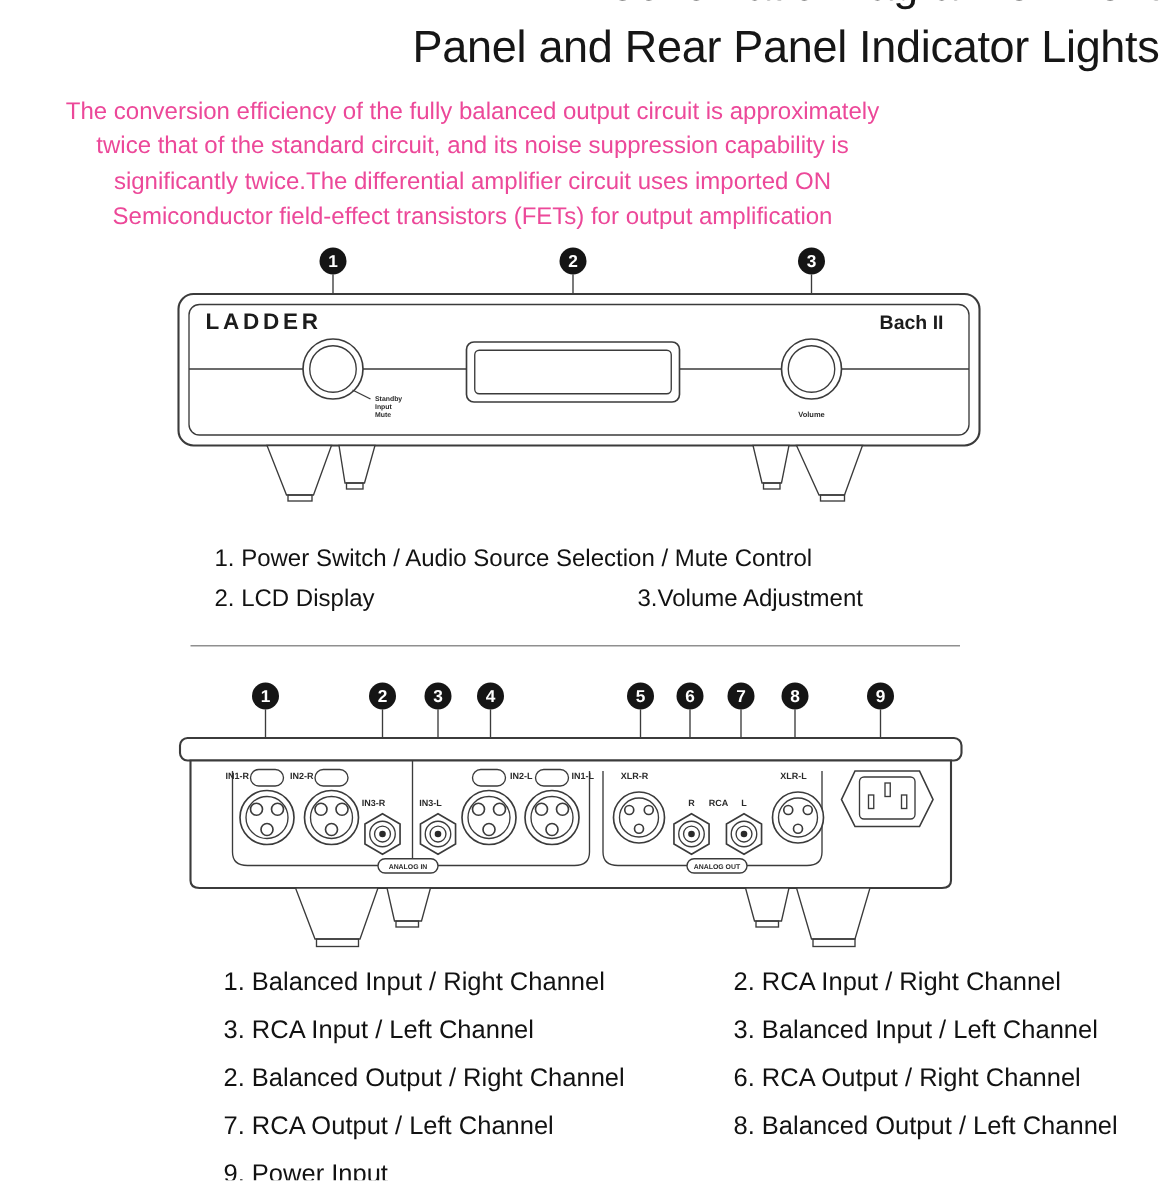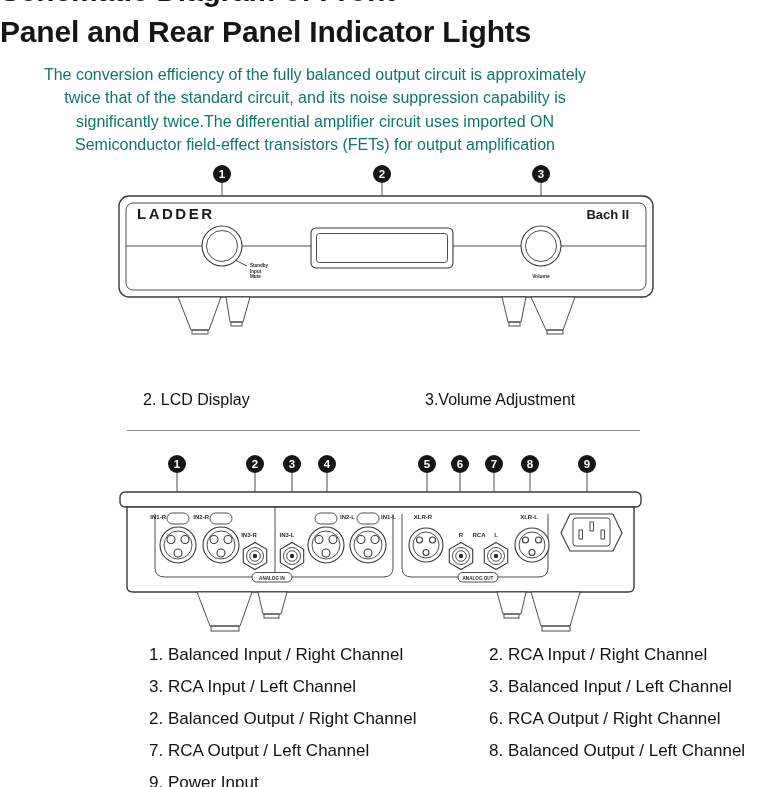--- a/index.html
+++ b/index.html
@@ -1,23 +1,23 @@
 <!DOCTYPE html>
 <html><head>
 <meta charset="utf-8">
 <style>
   html,body{margin:0;padding:0;background:#fff;}
   .page{position:relative;width:773px;height:787px;background:#ffffff;overflow:hidden;
         font-family:"Liberation Sans",sans-serif;color:#141414;}
-  .title{position:absolute;left:0;width:773px;text-align:left;font-size:30px;line-height:37px;
-         font-weight:700;color:#161616;letter-spacing:-0.2px;white-space:nowrap;}
+  .title{position:absolute;left:0;width:773px;text-align:right;font-size:30px;line-height:37px;
+         font-weight:400;color:#161616;letter-spacing:-0.2px;white-space:nowrap;}
   .title-l1{top:-28px;}
   .title-l2{top:13px;}
   .desc{position:absolute;top:63px;left:0;width:630px;text-align:center;
-        font-size:16px;line-height:23.3px;color:#0f766e;}
+        font-size:16px;line-height:23.3px;color:#ec4899;}
   .cap{position:absolute;font-size:16px;color:#121212;white-space:nowrap;}
   .leg{position:absolute;font-size:17px;color:#121212;white-space:nowrap;margin-left:44px;}
   .divider{position:absolute;top:430px;left:127px;width:513px;height:1px;background:#8f8f8f;}
   svg.diagram{position:absolute;left:0;top:0;}
   .ln{fill:none;stroke:#3b3b3b;}
   .s13{stroke-width:1.4;}
   .s11{stroke-width:1.1;}
   .s09{stroke-width:0.9;}
   .wfill{fill:#ffffff;}
   .callout{fill:#151515;}
@@ -264,20 +264,21 @@
           <circle class="callout" cx="530" cy="464" r="9"></circle>
           <text class="cnum" x="530" y="468">8</text>
         </g>
       <g>
           <circle class="callout" cx="587" cy="464" r="9"></circle>
           <text class="cnum" x="587" y="468">9</text>
         </g>
     </g>
   </svg>
 
+  <div class="cap" style="left:143px;top:364px">1. Power Switch / Audio Source Selection / Mute Control</div>
   <div class="cap" style="left:143px;top:391px">2. LCD Display</div>
   <div class="cap" style="left:425px;top:391px">3.Volume Adjustment</div>
 
   <div class="divider"></div>
 
   <div class="leg" style="left:105px;top:645px">1. Balanced Input / Right Channel</div>
   <div class="leg" style="left:445px;top:645px">2. RCA Input / Right Channel</div>
   <div class="leg" style="left:105px;top:677px">3. RCA Input / Left Channel</div>
   <div class="leg" style="left:445px;top:677px">3. Balanced Input / Left Channel</div>
   <div class="leg" style="left:105px;top:709px">2. Balanced Output / Right Channel</div>

